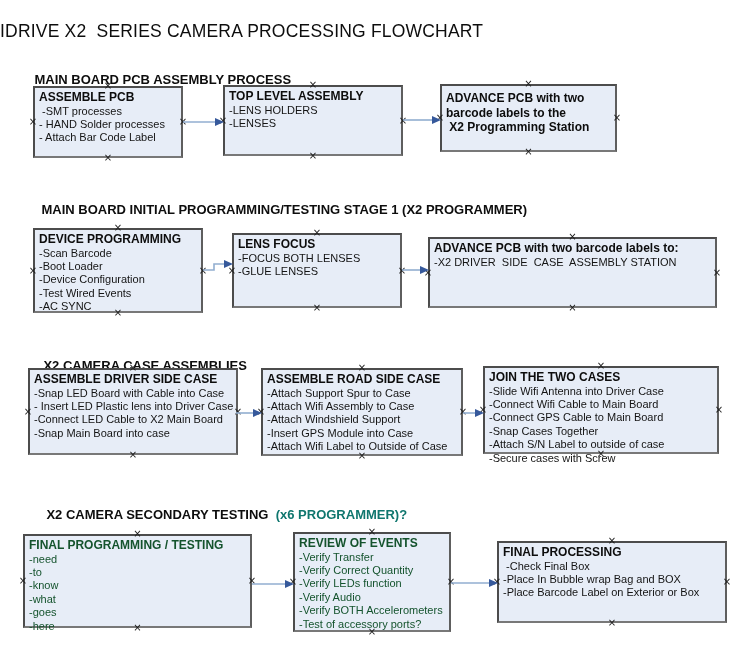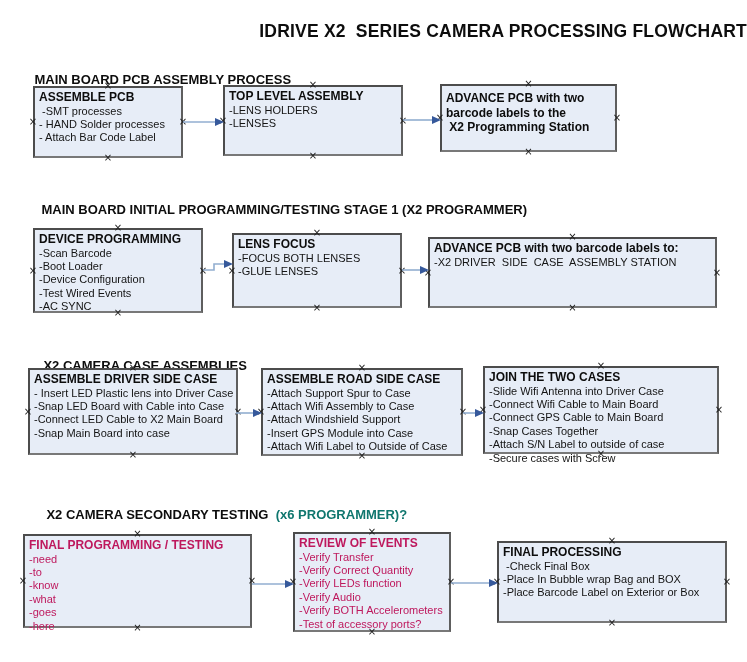--- a/index.html
+++ b/index.html
@@ -6,21 +6,21 @@
   .canvas{
     position:relative;
     width:747px;height:662px;
     background:#ffffff;
     font-family:"Liberation Sans","DejaVu Sans",sans-serif;
     color:#111;
     overflow:hidden;
   }
   .page-title{
     position:absolute;top:21px;left:0;width:100%;
-    text-align:right;font-size:17.5px;font-weight:bold;
+    text-align:left;font-size:17.5px;font-weight:normal;
     letter-spacing:.2px;white-space:pre-wrap;color:#0d0d0d;
   }
   .section-heading{
     position:absolute;font-size:13px;font-weight:bold;color:#0d0d0d;
     white-space:pre;
     text-align:right;
   }
   .section-heading .red-part{color:#0f766e;}
   .box{
     position:absolute;
@@ -32,21 +32,21 @@
     padding:2px 2px 0 4px;
     overflow:visible;
   }
   .box-title{
     font-size:12px;font-weight:bold;line-height:1.22;
     white-space:pre-wrap;color:#0d0d0d;
   }
   .item{
     font-size:11px;line-height:13.4px;white-space:pre-wrap;color:#141414;
   }
-  .box.red .box-title,.box.red .item{color:#be185d;}
+  .box.red .box-title,.box.red .item{color:#14532d;}
   .cp{
     position:absolute;font-size:10px;line-height:1;color:#1c1c1c;
     transform:translate(-50%,-50%);pointer-events:none;
     font-family:"DejaVu Sans",sans-serif;
   }
   .cp-t{left:50%;top:-2px;}
   .cp-b{left:50%;top:calc(100% + 2px);}
   .cp-l{left:-2px;top:50%;}
   .cp-r{left:calc(100% + 2px);top:50%;}
   svg.conn{position:absolute;overflow:visible;}
@@ -151,22 +151,22 @@
     <line x1="0" y1="6" x2="19" y2="6"></line>
       <polygon points="18,2 27,6 18,10"></polygon>
   </svg>
 
   <div class="section-heading" style="left:29px;top:343px;">
     <span>X2 CAMERA CASE ASSEMBLIES</span>
   </div>
   <div class="box" style="left:28px;top:368px;width:210px;height:87px;">
     <div class="box-title">ASSEMBLE DRIVER SIDE CASE</div>
     <div>
+        <div class="item">-Snap LED Board with Cable into Case</div>
         <div class="item">- Insert LED Plastic lens into Driver Case</div>
-        <div class="item">-Snap LED Board with Cable into Case</div>
         <div class="item">-Connect LED Cable to X2 Main Board</div>
         <div class="item">-Snap Main Board into case</div>
       </div>
   <span class="cp cp-t">×</span>
       <span class="cp cp-b">×</span>
       <span class="cp cp-l">×</span>
       <span class="cp cp-r">×</span>
     </div>
   <div class="box" style="left:261px;top:368px;width:202px;height:88px;">
     <div class="box-title">ASSEMBLE ROAD SIDE CASE</div>

